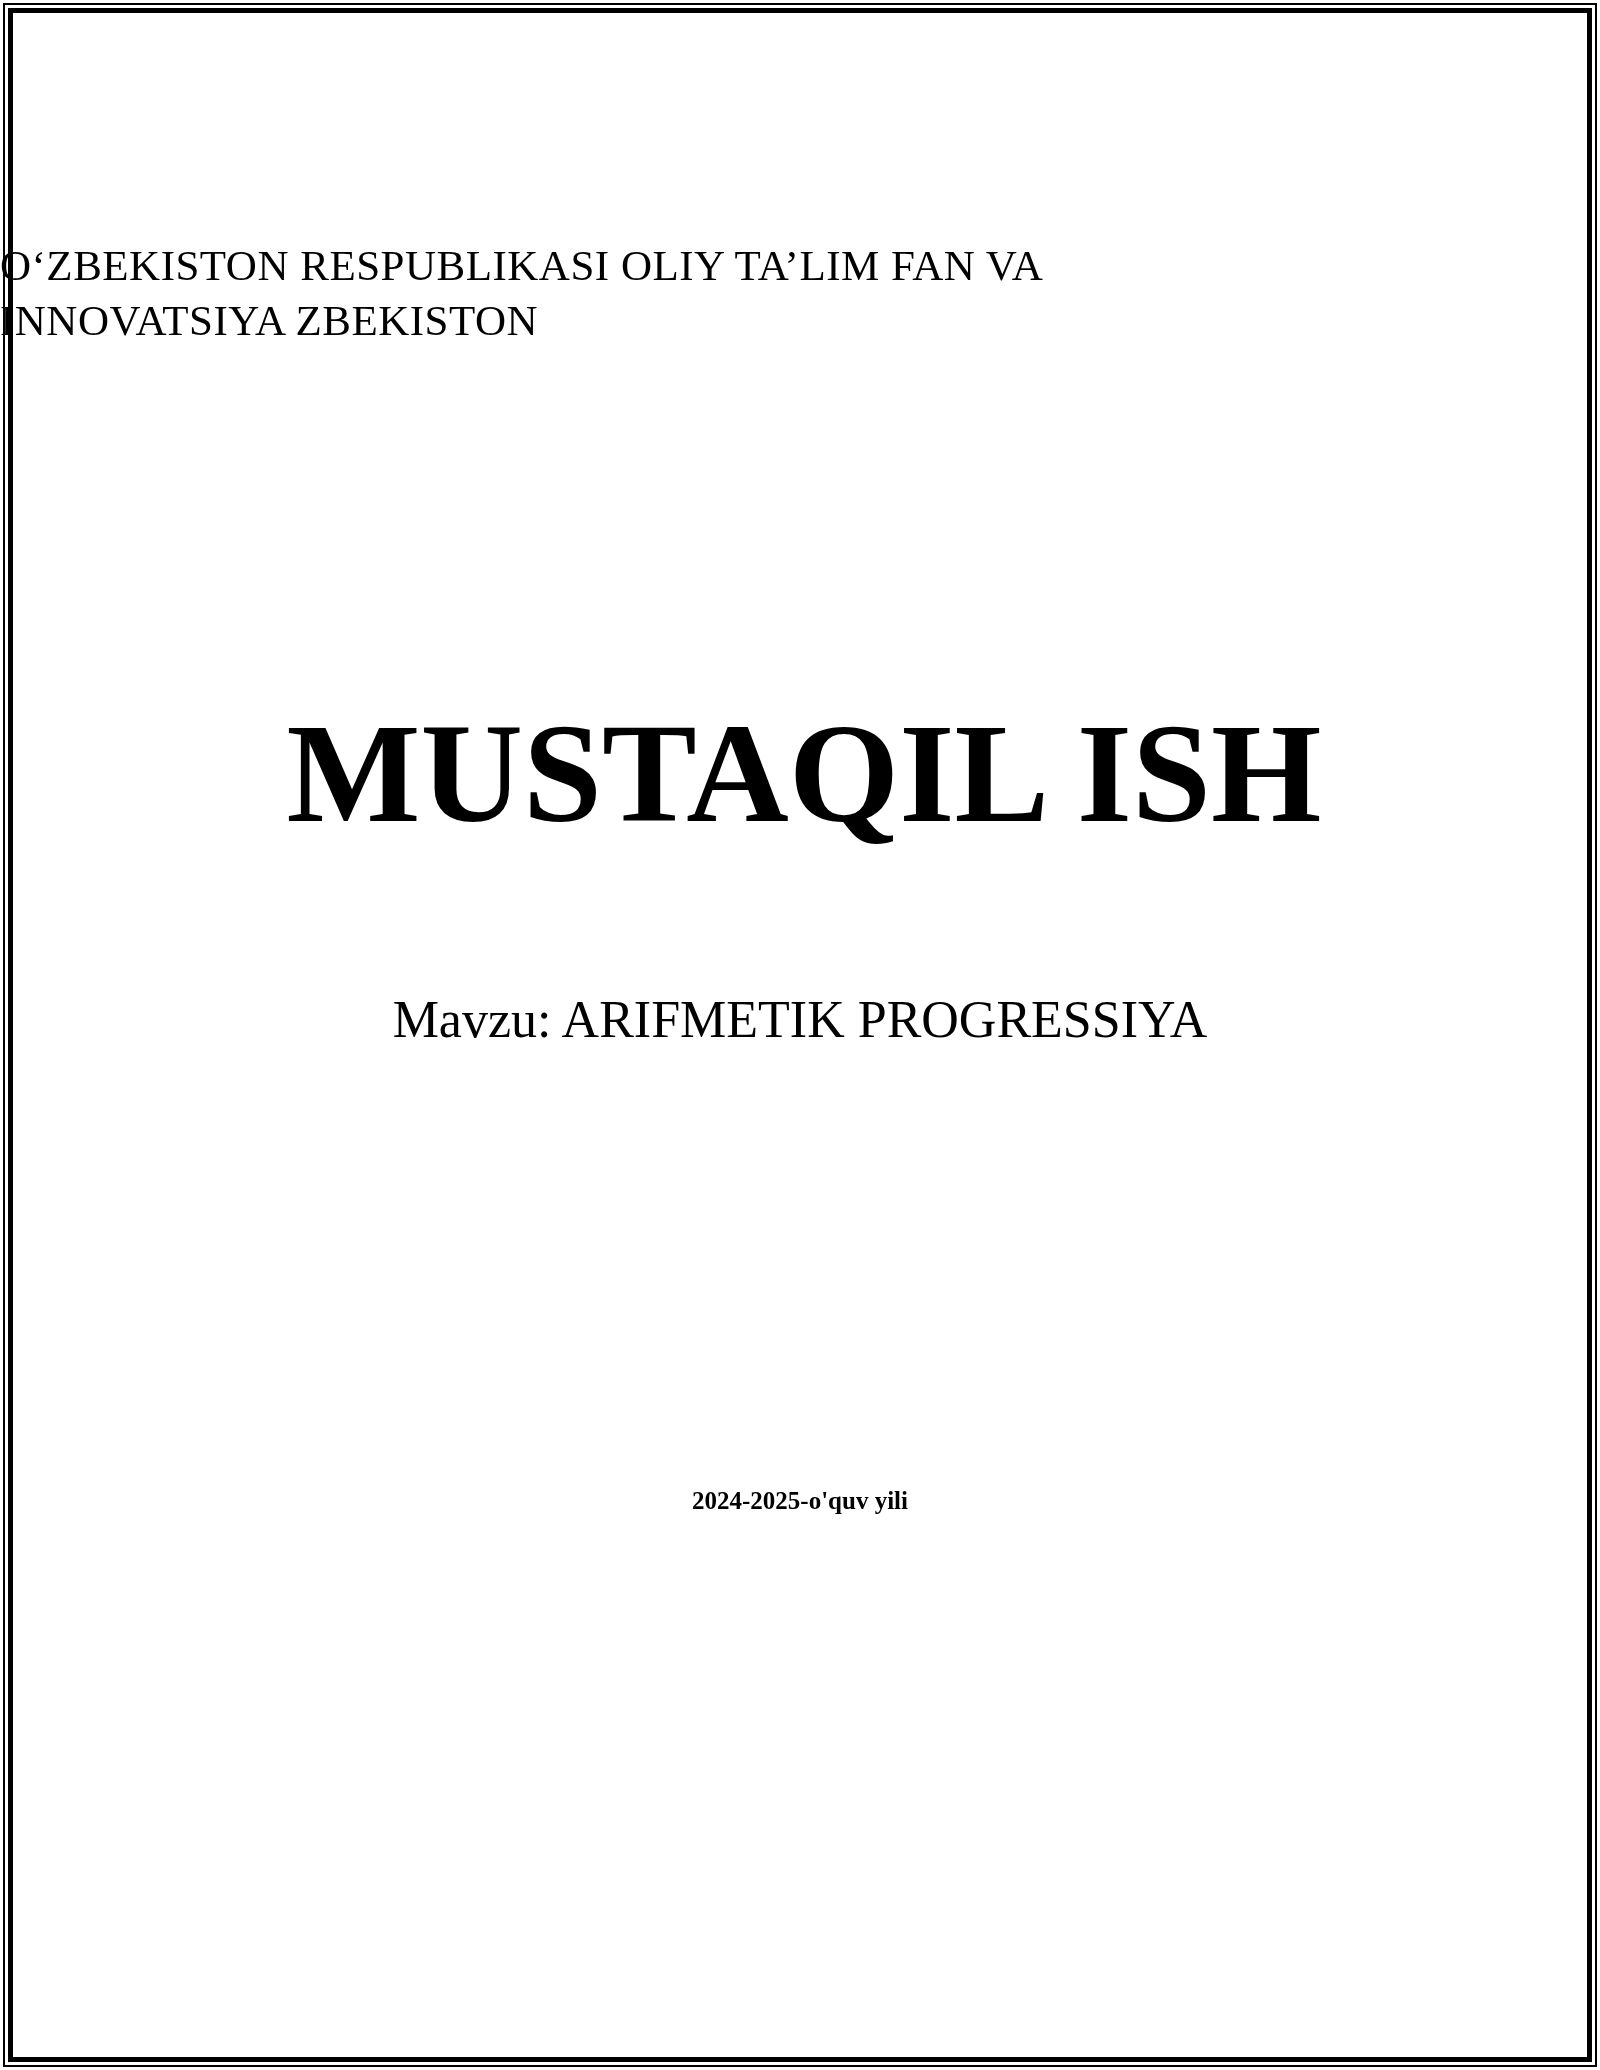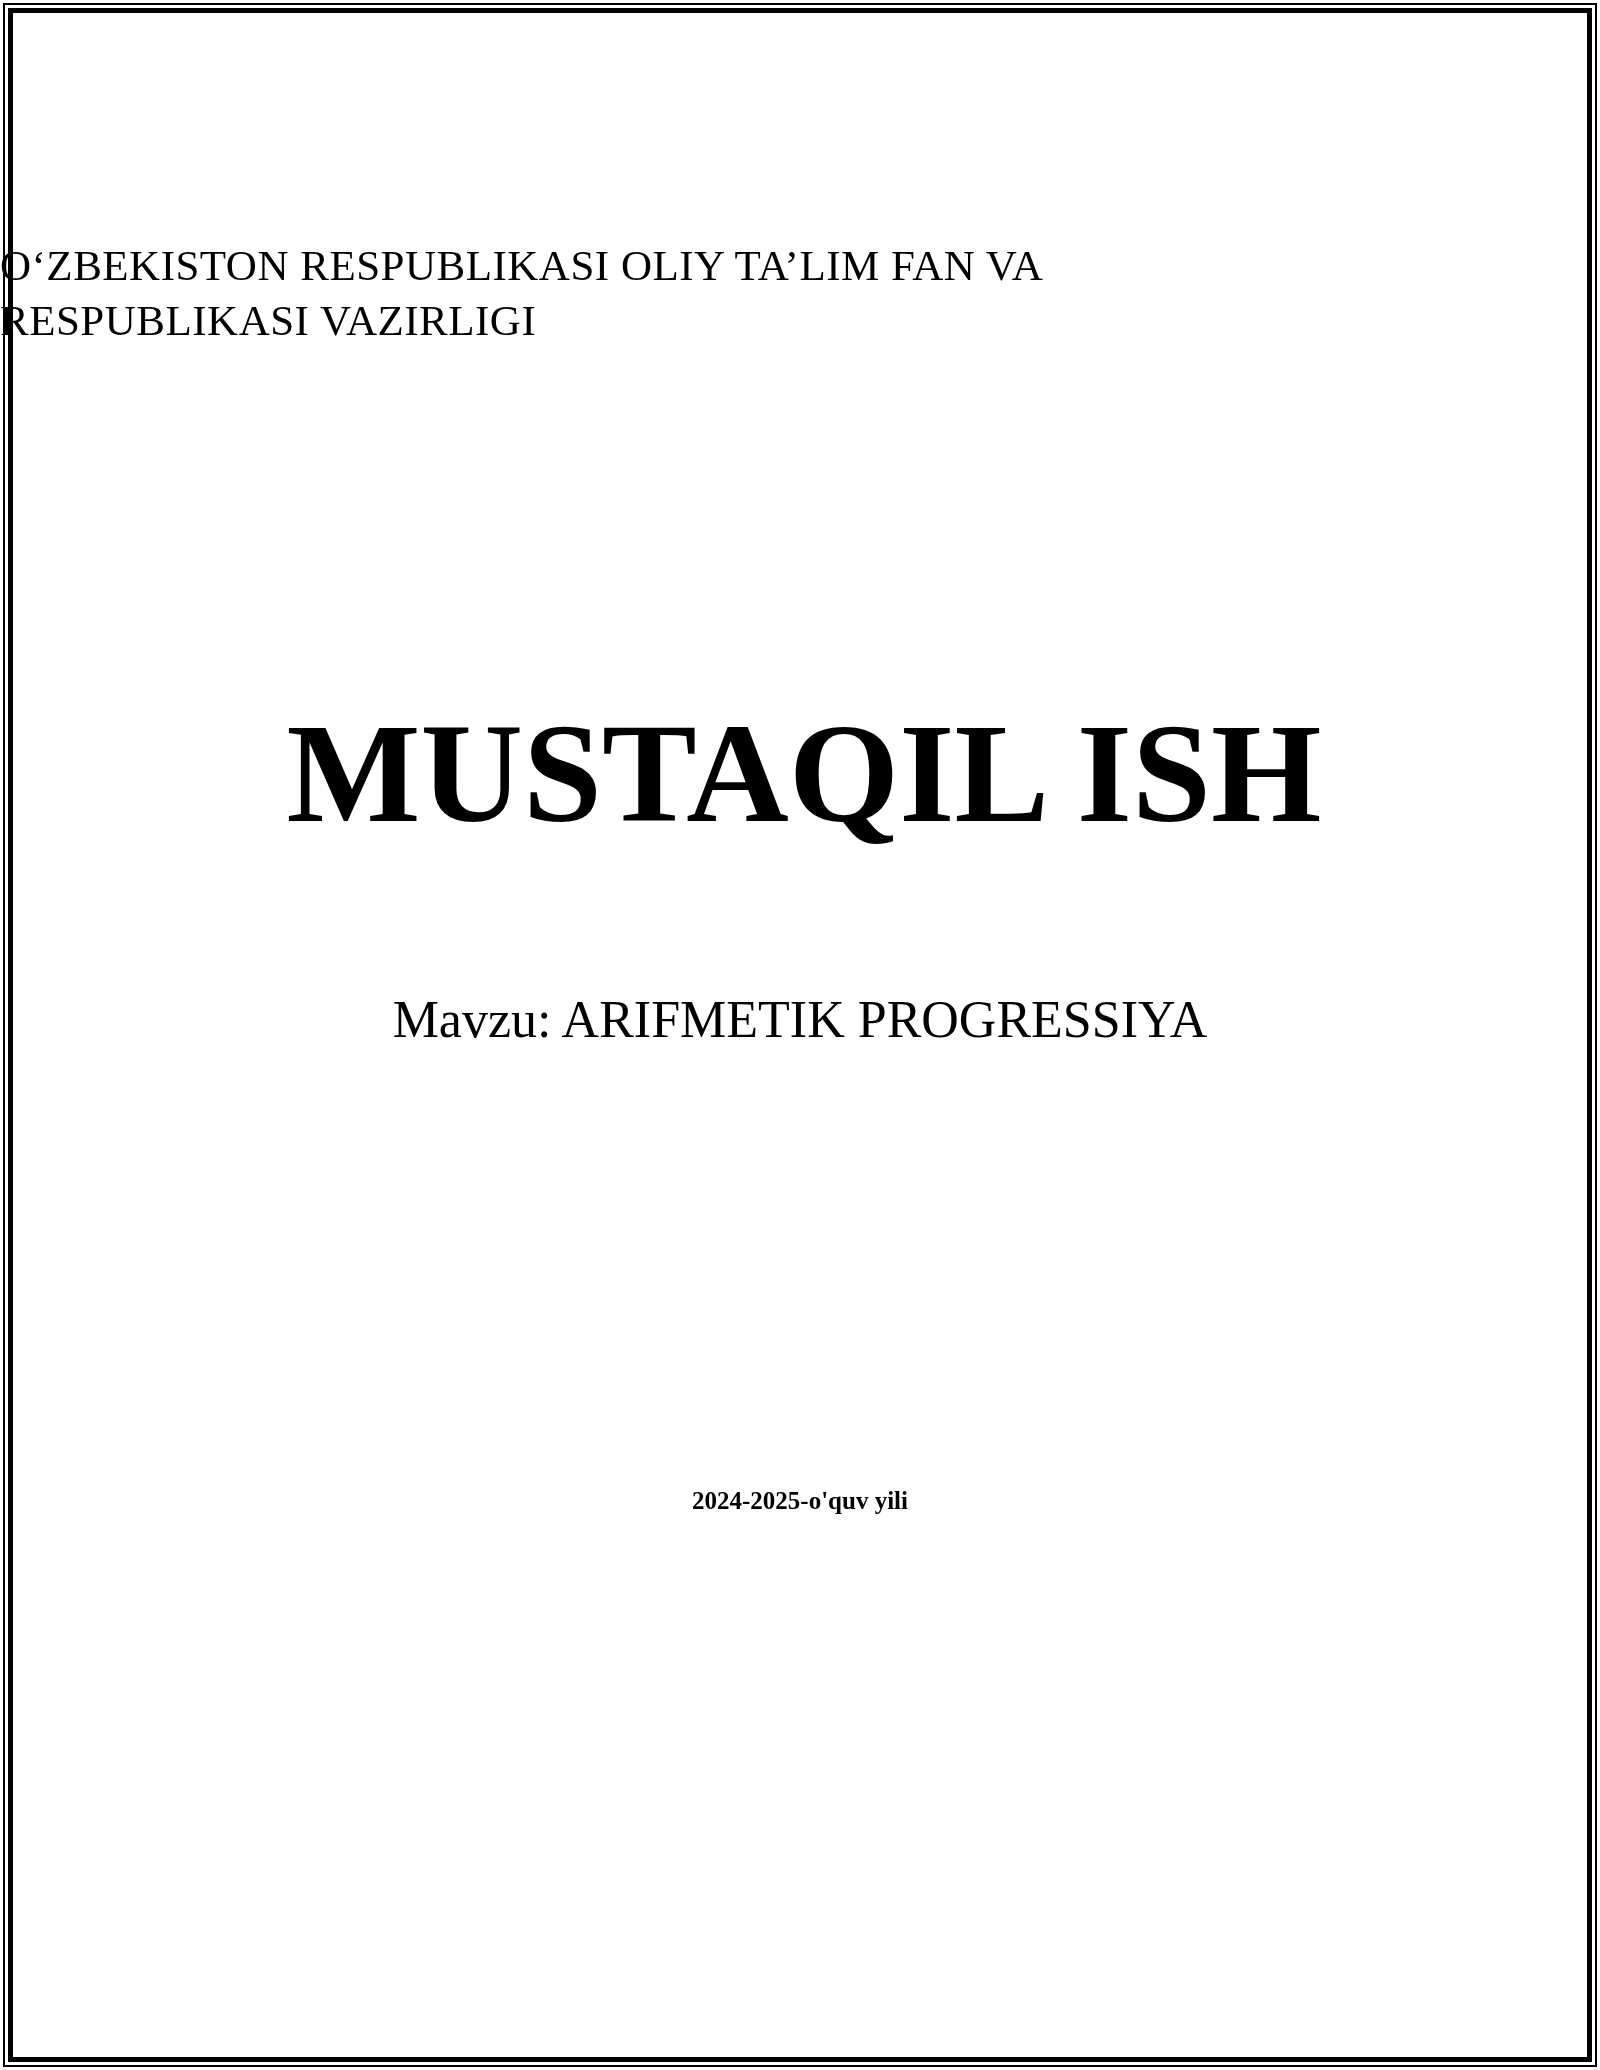--- a/index.html
+++ b/index.html
@@ -77,21 +77,21 @@
 </head>
 <body>
 
 <div class="page">
 
   <div class="border-outer"></div>
   <div class="border-inner"></div>
 
   <div class="ministry-header">
     <div>O‘ZBEKISTON RESPUBLIKASI OLIY TA’LIM FAN VA</div>
-    <div>RESPUBLIKASI VAZIRLIGI</div>
+    <div>INNOVATSIYA ZBEKISTON</div>
   </div>
 
   <h1 class="doc-title">MUSTAQIL ISH</h1>
 
   <div class="topic-line">Mavzu: ARIFMETIK PROGRESSIYA</div>
 
   <div class="year-line">2024-2025-o'quv yili</div>
 
 </div>
 

